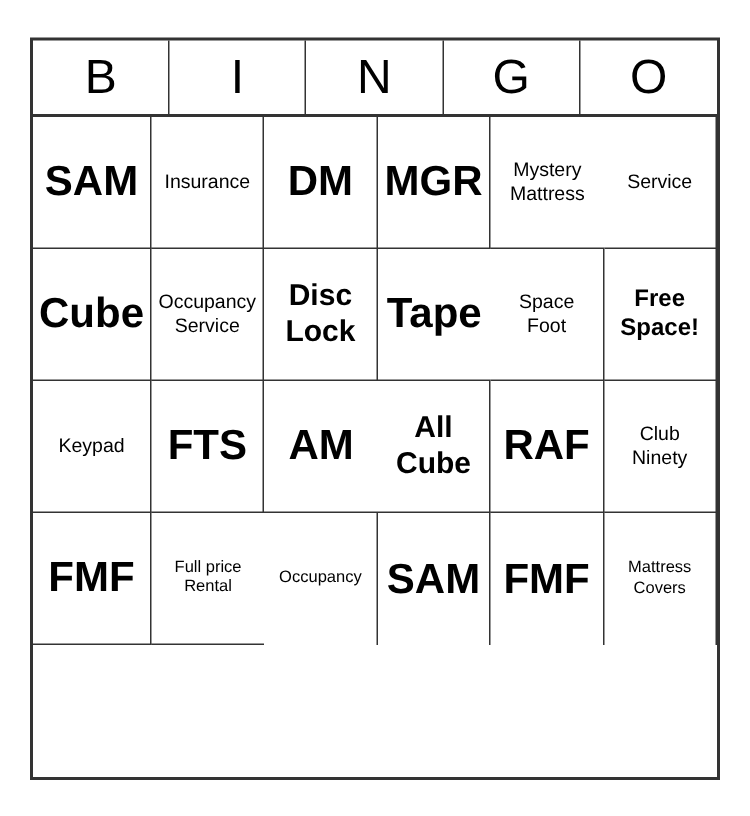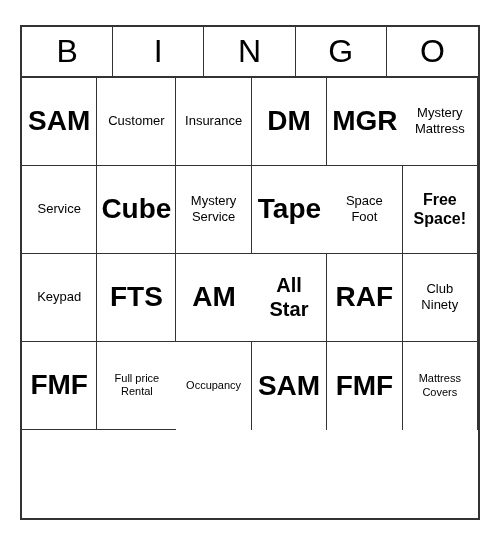--- a/index.html
+++ b/index.html
@@ -78,35 +78,35 @@
 <div class="bingo-card">
   <div class="bingo-header">
   <div class="bingo-header-cell">B</div>
       <div class="bingo-header-cell">I</div>
       <div class="bingo-header-cell">N</div>
       <div class="bingo-header-cell">G</div>
       <div class="bingo-header-cell">O</div>
     </div>
   <div class="bingo-grid">
   <div class="bingo-cell large">SAM</div>
-      <div class="bingo-cell small">Customer</div>
       <div class="bingo-cell small">Insurance</div>
       <div class="bingo-cell large">DM</div>
       <div class="bingo-cell large">MGR</div>
       <div class="bingo-cell small">Mystery Mattress</div>
       <div class="bingo-cell small">Service</div>
       <div class="bingo-cell large">Cube</div>
-      <div class="bingo-cell small">Mystery Service</div>
+      <div class="bingo-cell small">Occupancy Service</div>
+      <div class="bingo-cell medium">Disc Lock</div>
       <div class="bingo-cell large">Tape</div>
       <div class="bingo-cell small">Space Foot</div>
       <div class="bingo-cell free-space">Free Space!</div>
       <div class="bingo-cell small">Keypad</div>
       <div class="bingo-cell large">FTS</div>
       <div class="bingo-cell large">AM</div>
-      <div class="bingo-cell medium">All Star</div>
+      <div class="bingo-cell medium">All Cube</div>
       <div class="bingo-cell large">RAF</div>
       <div class="bingo-cell small">Club Ninety</div>
       <div class="bingo-cell large">FMF</div>
       <div class="bingo-cell xsmall">Full price Rental</div>
       <div class="bingo-cell xsmall">Occupancy</div>
       <div class="bingo-cell large">SAM</div>
       <div class="bingo-cell large">FMF</div>
       <div class="bingo-cell xsmall">Mattress Covers</div>
     </div>
 </div>

